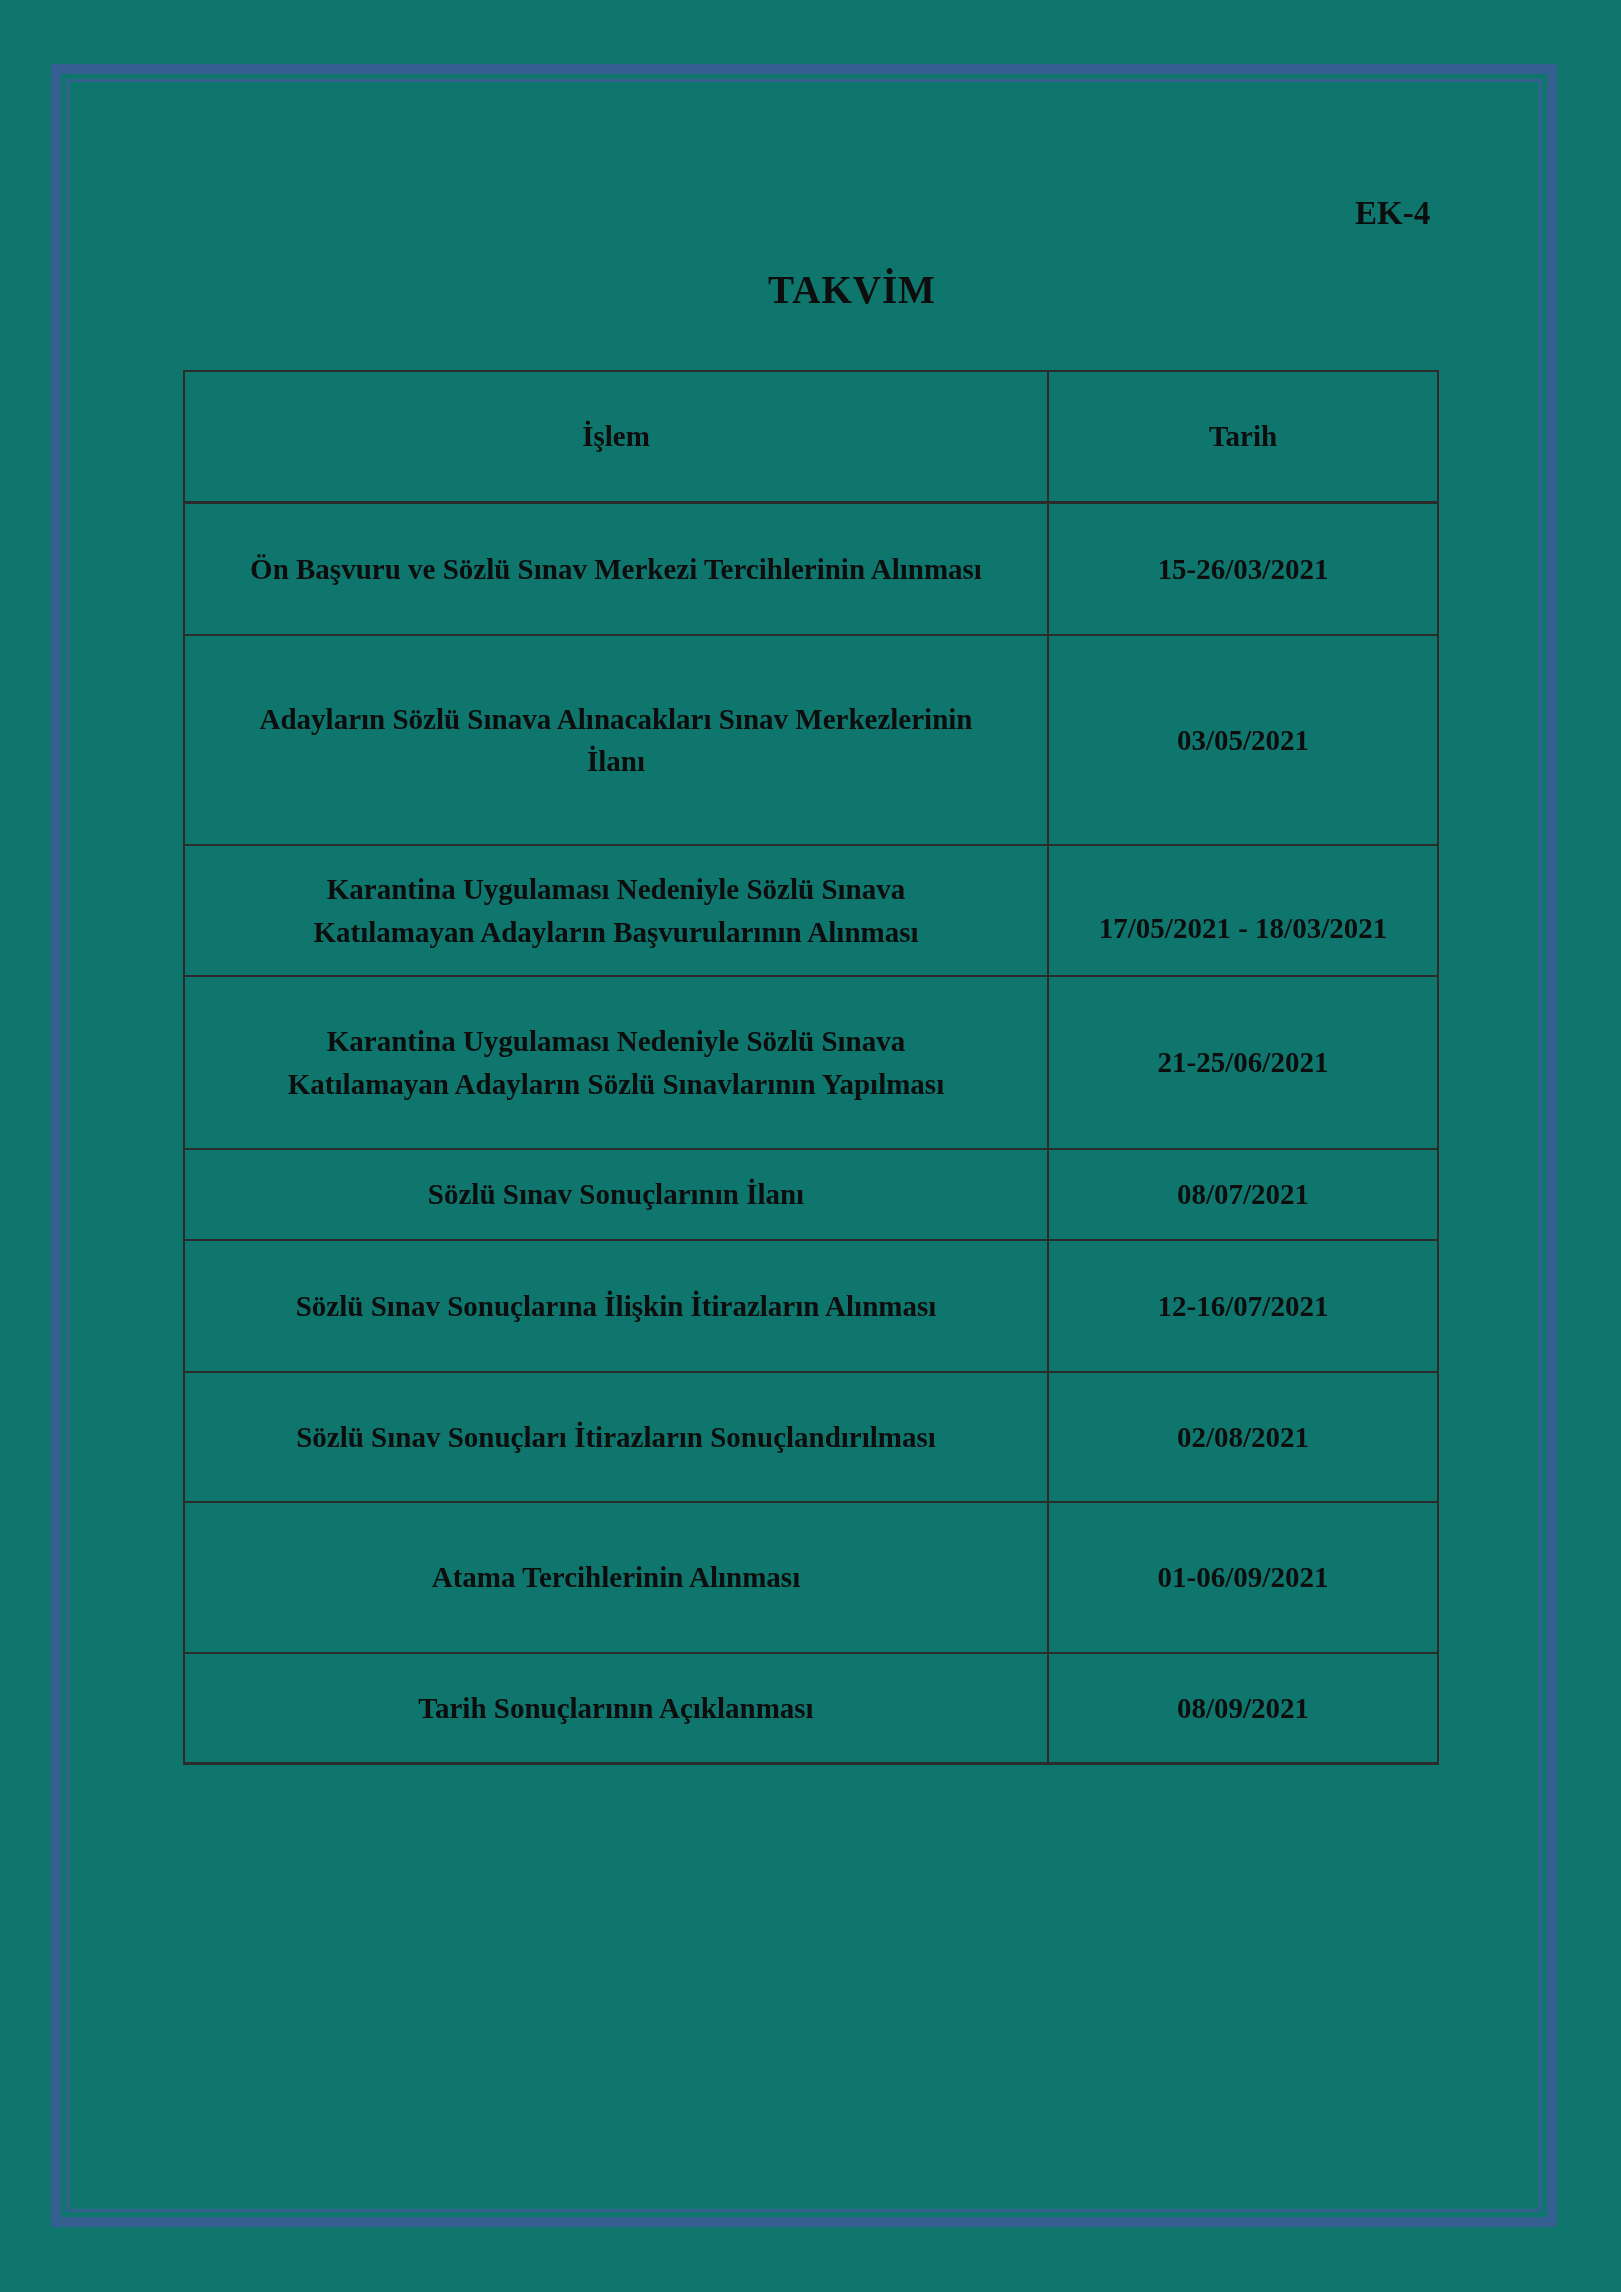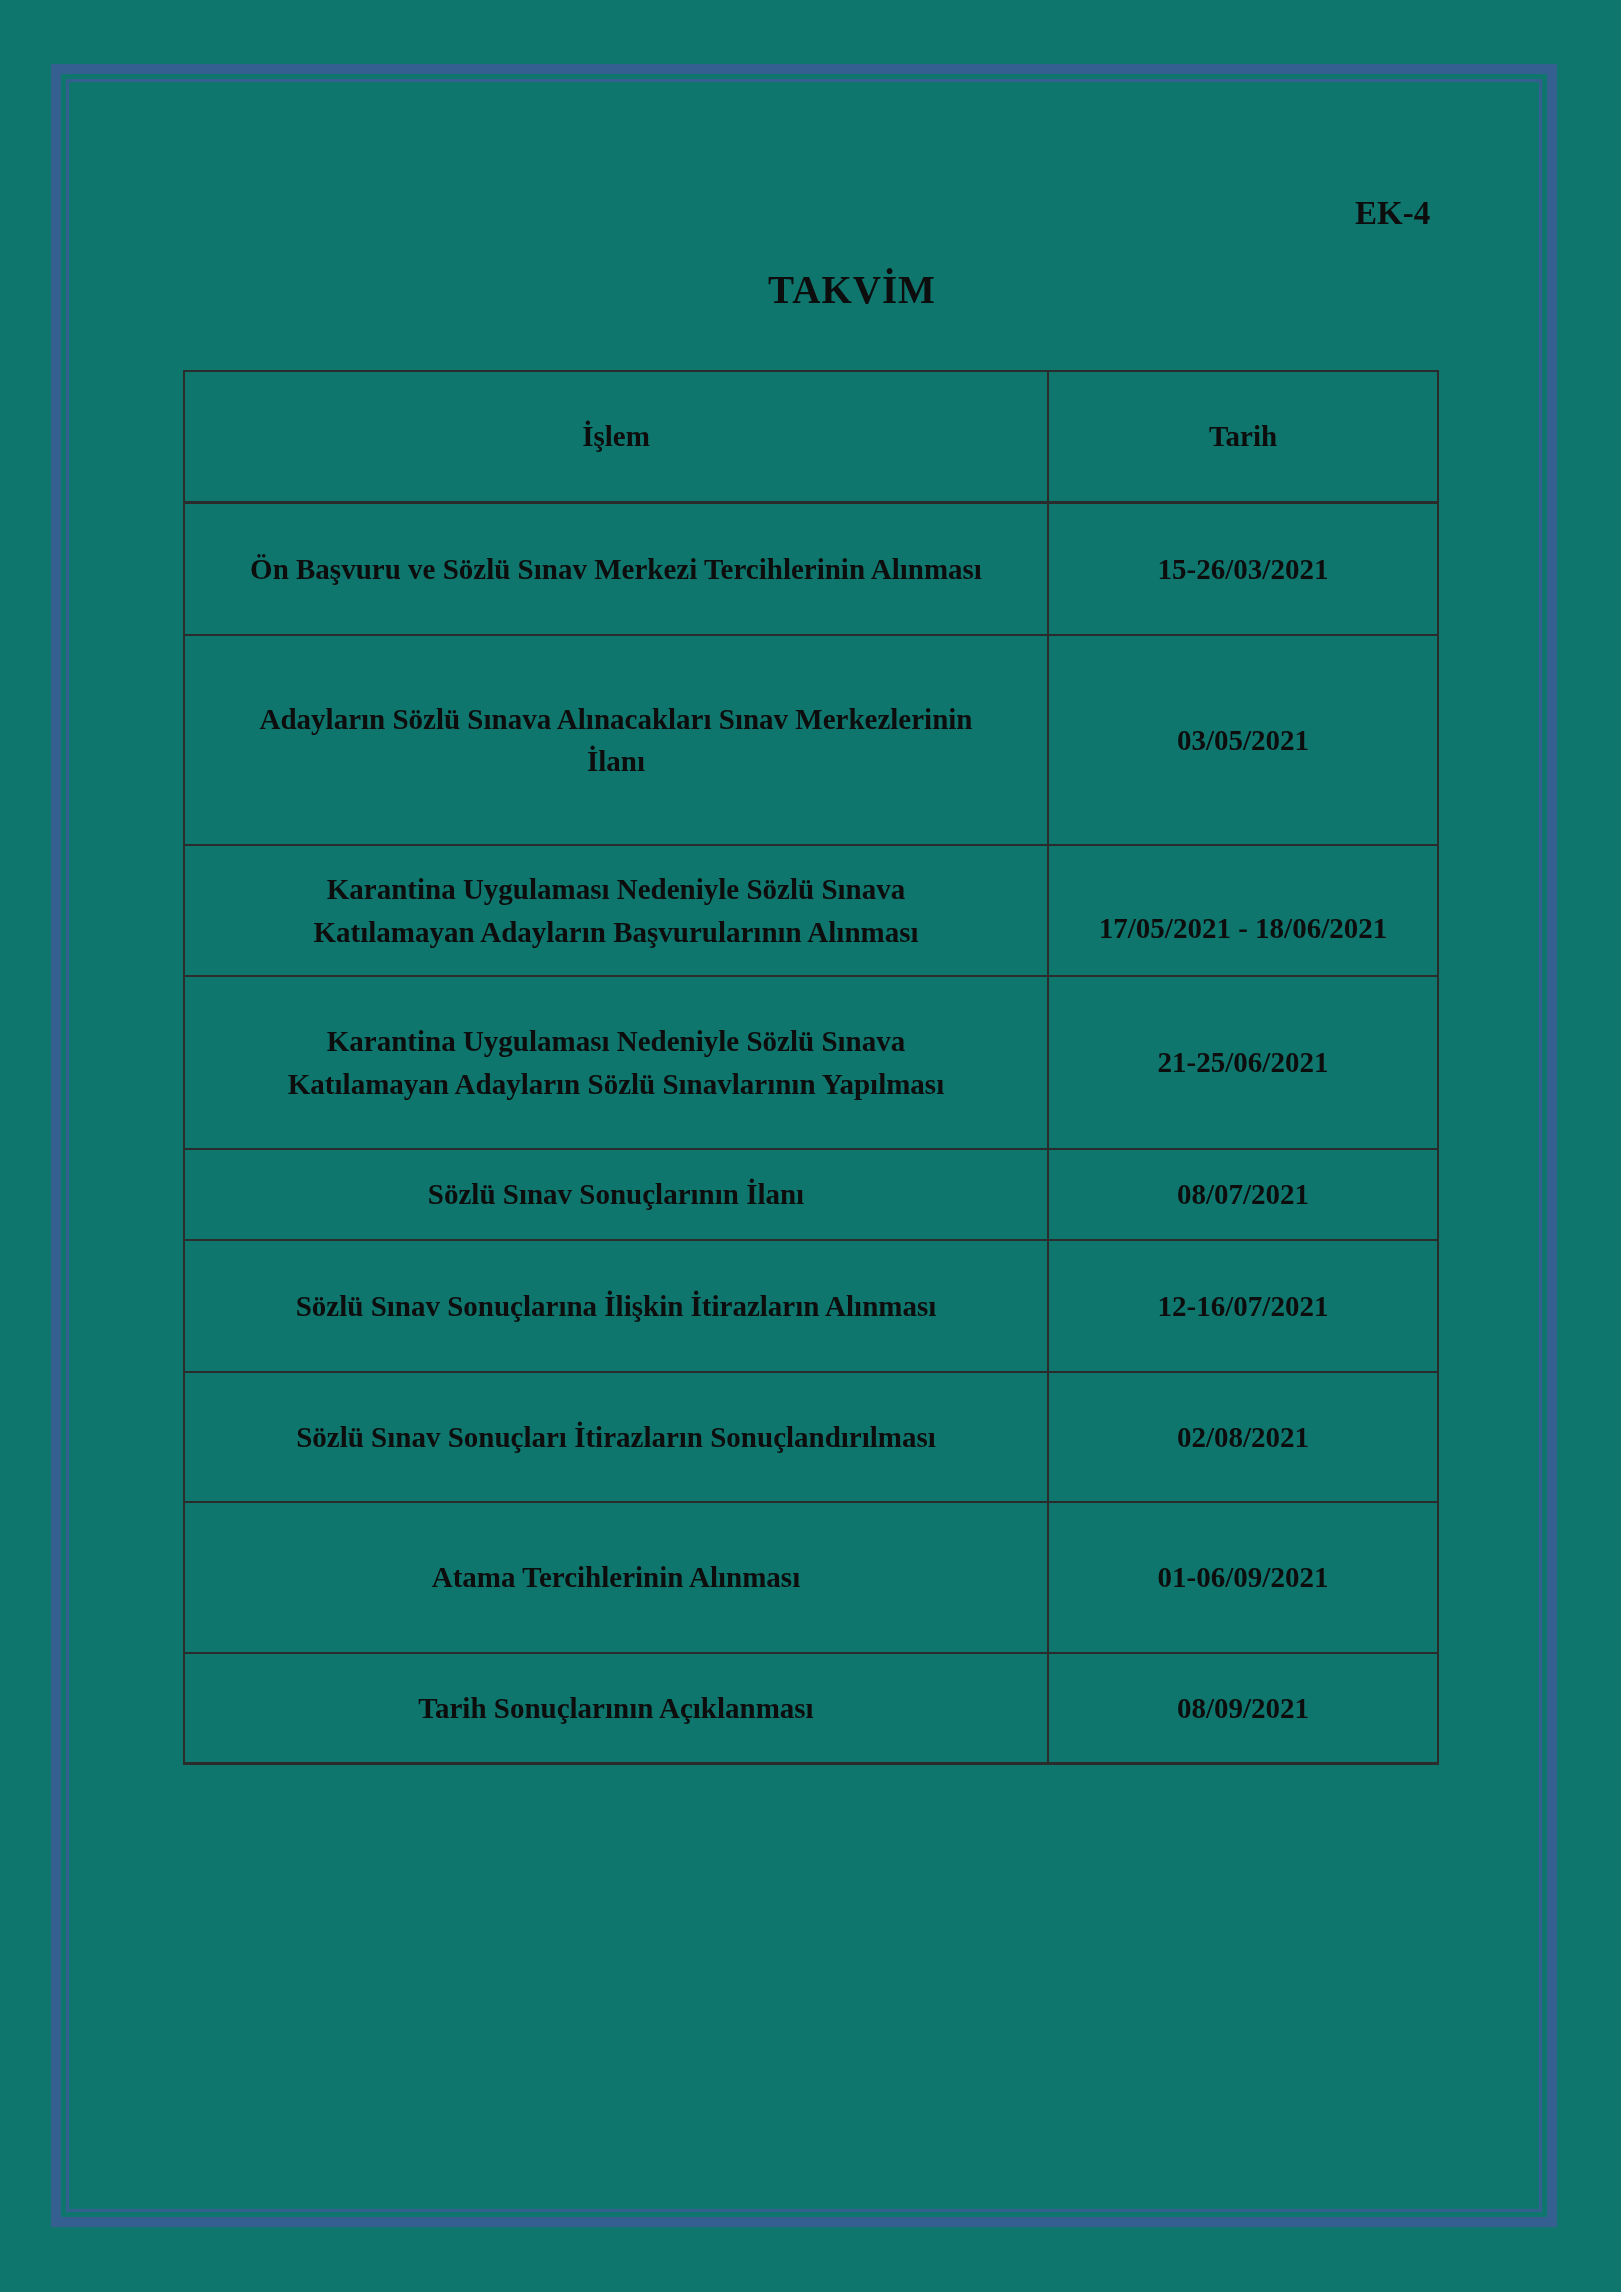--- a/index.html
+++ b/index.html
@@ -120,21 +120,21 @@
           <td class="tarih">15-26/03/2021</td>
         </tr>
         <tr>
           <td class="islem">Adayların Sözlü Sınava Alınacakları Sınav Merkezlerinin
 İlanı</td>
           <td class="tarih">03/05/2021</td>
         </tr>
         <tr>
           <td class="islem">Karantina Uygulaması Nedeniyle Sözlü Sınava
 Katılamayan Adayların Başvurularının Alınması</td>
-          <td class="tarih">17/05/2021 - 18/06/2021</td>
+          <td class="tarih">17/05/2021 - 18/03/2021</td>
         </tr>
         <tr>
           <td class="islem">Karantina Uygulaması Nedeniyle Sözlü Sınava
 Katılamayan Adayların Sözlü Sınavlarının Yapılması</td>
           <td class="tarih">21-25/06/2021</td>
         </tr>
         <tr>
           <td class="islem">Sözlü Sınav Sonuçlarının İlanı</td>
           <td class="tarih">08/07/2021</td>
         </tr>

